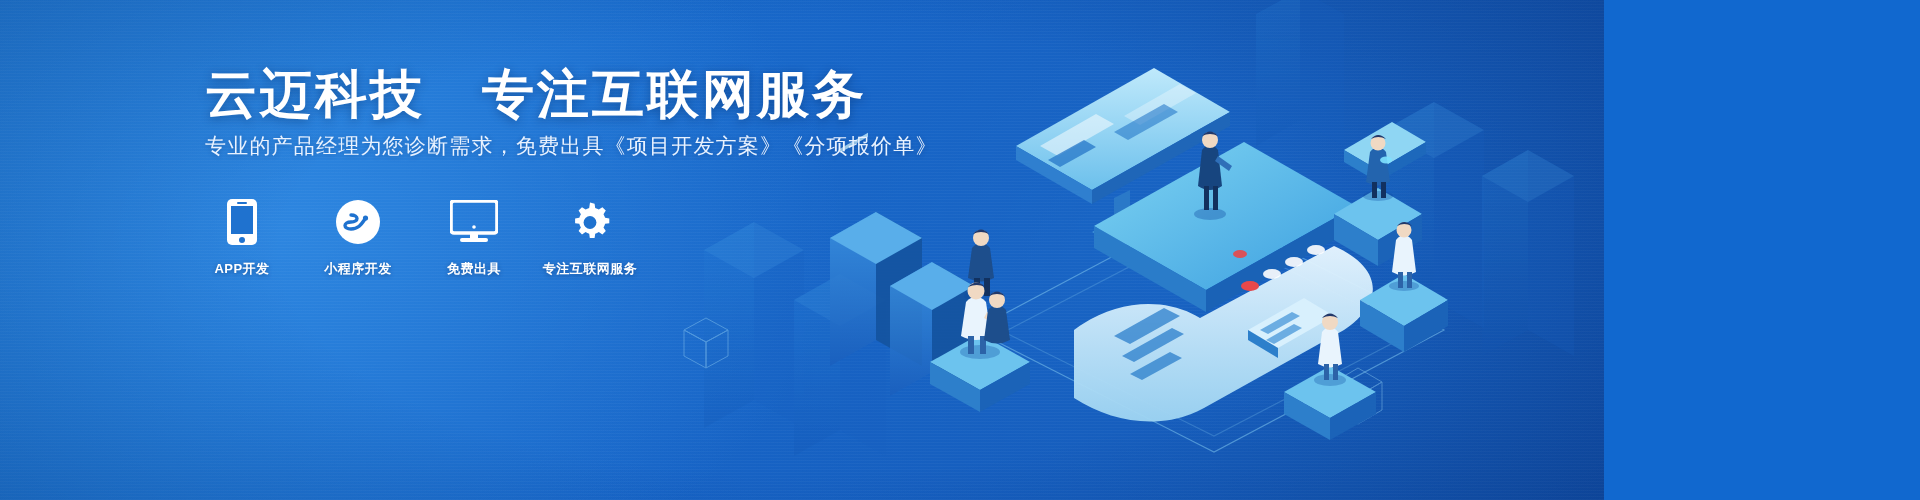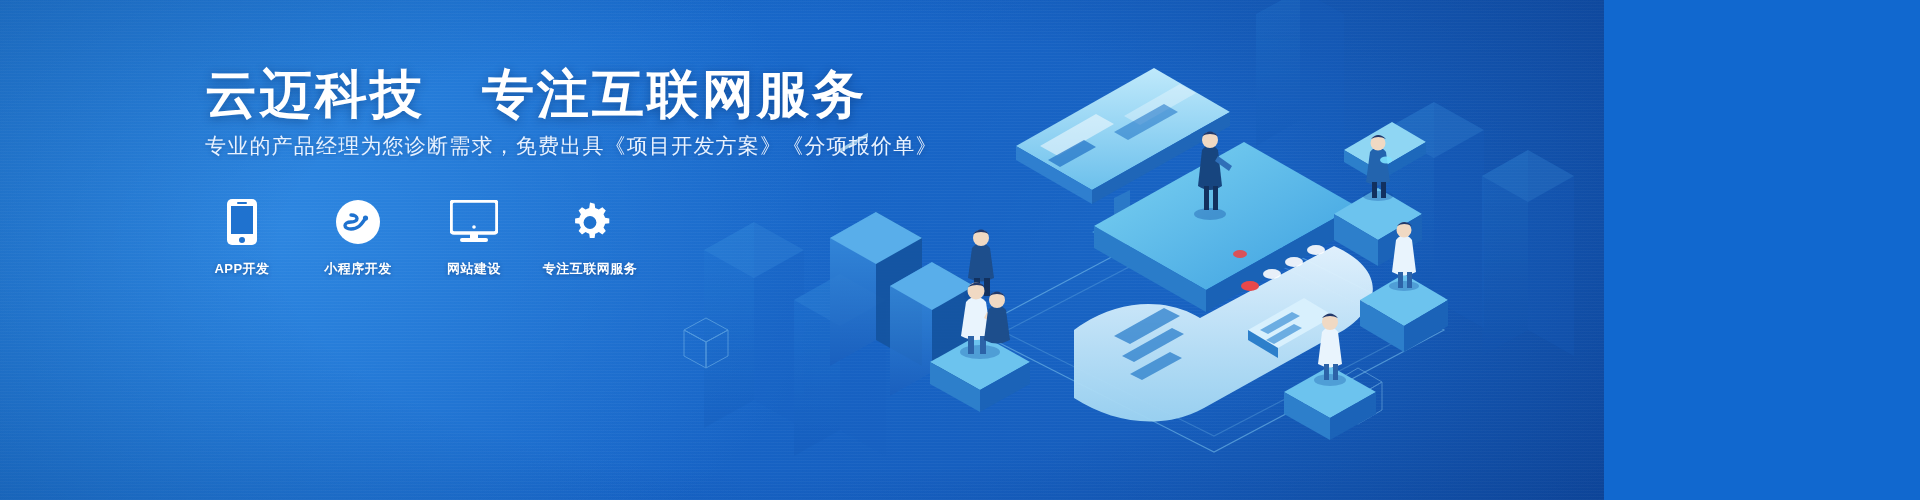--- a/index.html
+++ b/index.html
@@ -357,21 +357,21 @@
 
       <div class="service">
         <span class="glyph">
           <svg width="48" height="44" viewBox="0 0 48 44">
             <rect x="1" y="1" width="46" height="32" rx="3" ry="3" fill="none" stroke="#ffffff" stroke-width="3.6"></rect>
             <circle cx="24" cy="27" r="1.8" fill="#ffffff"></circle>
             <rect x="20" y="34" width="8" height="4" fill="#ffffff"></rect>
             <rect x="10" y="38" width="28" height="4" rx="2" fill="#ffffff"></rect>
           </svg>
         </span>
-        <span class="caption">网站建设</span>
+        <span class="caption">免费出具</span>
       </div>
 
       <div class="service">
         <span class="glyph">
           <svg width="46" height="46" viewBox="0 0 46 46">
             <path d="M23 0.5 l4.6 1.2 0.6 4.2 c1.3 0.4 2.5 0.9 3.6 1.6 l3.6 -2.3 3.4 3.4 -2.3 3.6 c0.7 1.1 1.2 2.3 1.6 3.6 l4.2 0.6 0 4.8 -4.2 0.6 c-0.4 1.3 -0.9 2.5 -1.6 3.6 l2.3 3.6 -3.4 3.4 -3.6 -2.3 c-1.1 0.7 -2.3 1.2 -3.6 1.6 l-0.6 4.2 -4.8 0 -0.6 -4.2 c-1.3 -0.4 -2.5 -0.9 -3.6 -1.6 l-3.6 2.3 -3.4 -3.4 2.3 -3.6 c-0.7 -1.1 -1.2 -2.3 -1.6 -3.6 l-4.2 -0.6 0 -4.8 4.2 -0.6 c0.4 -1.3 0.9 -2.5 1.6 -3.6 l-2.3 -3.6 3.4 -3.4 3.6 2.3 c1.1 -0.7 2.3 -1.2 3.6 -1.6 l0.6 -4.2 Z" transform="translate(0,3) scale(1.0)" fill="#ffffff"></path>
             <circle cx="23" cy="23.5" r="6.4" fill="#1f72cf"></circle>
           </svg>
         </span>
         <span class="caption">专注互联网服务</span>

